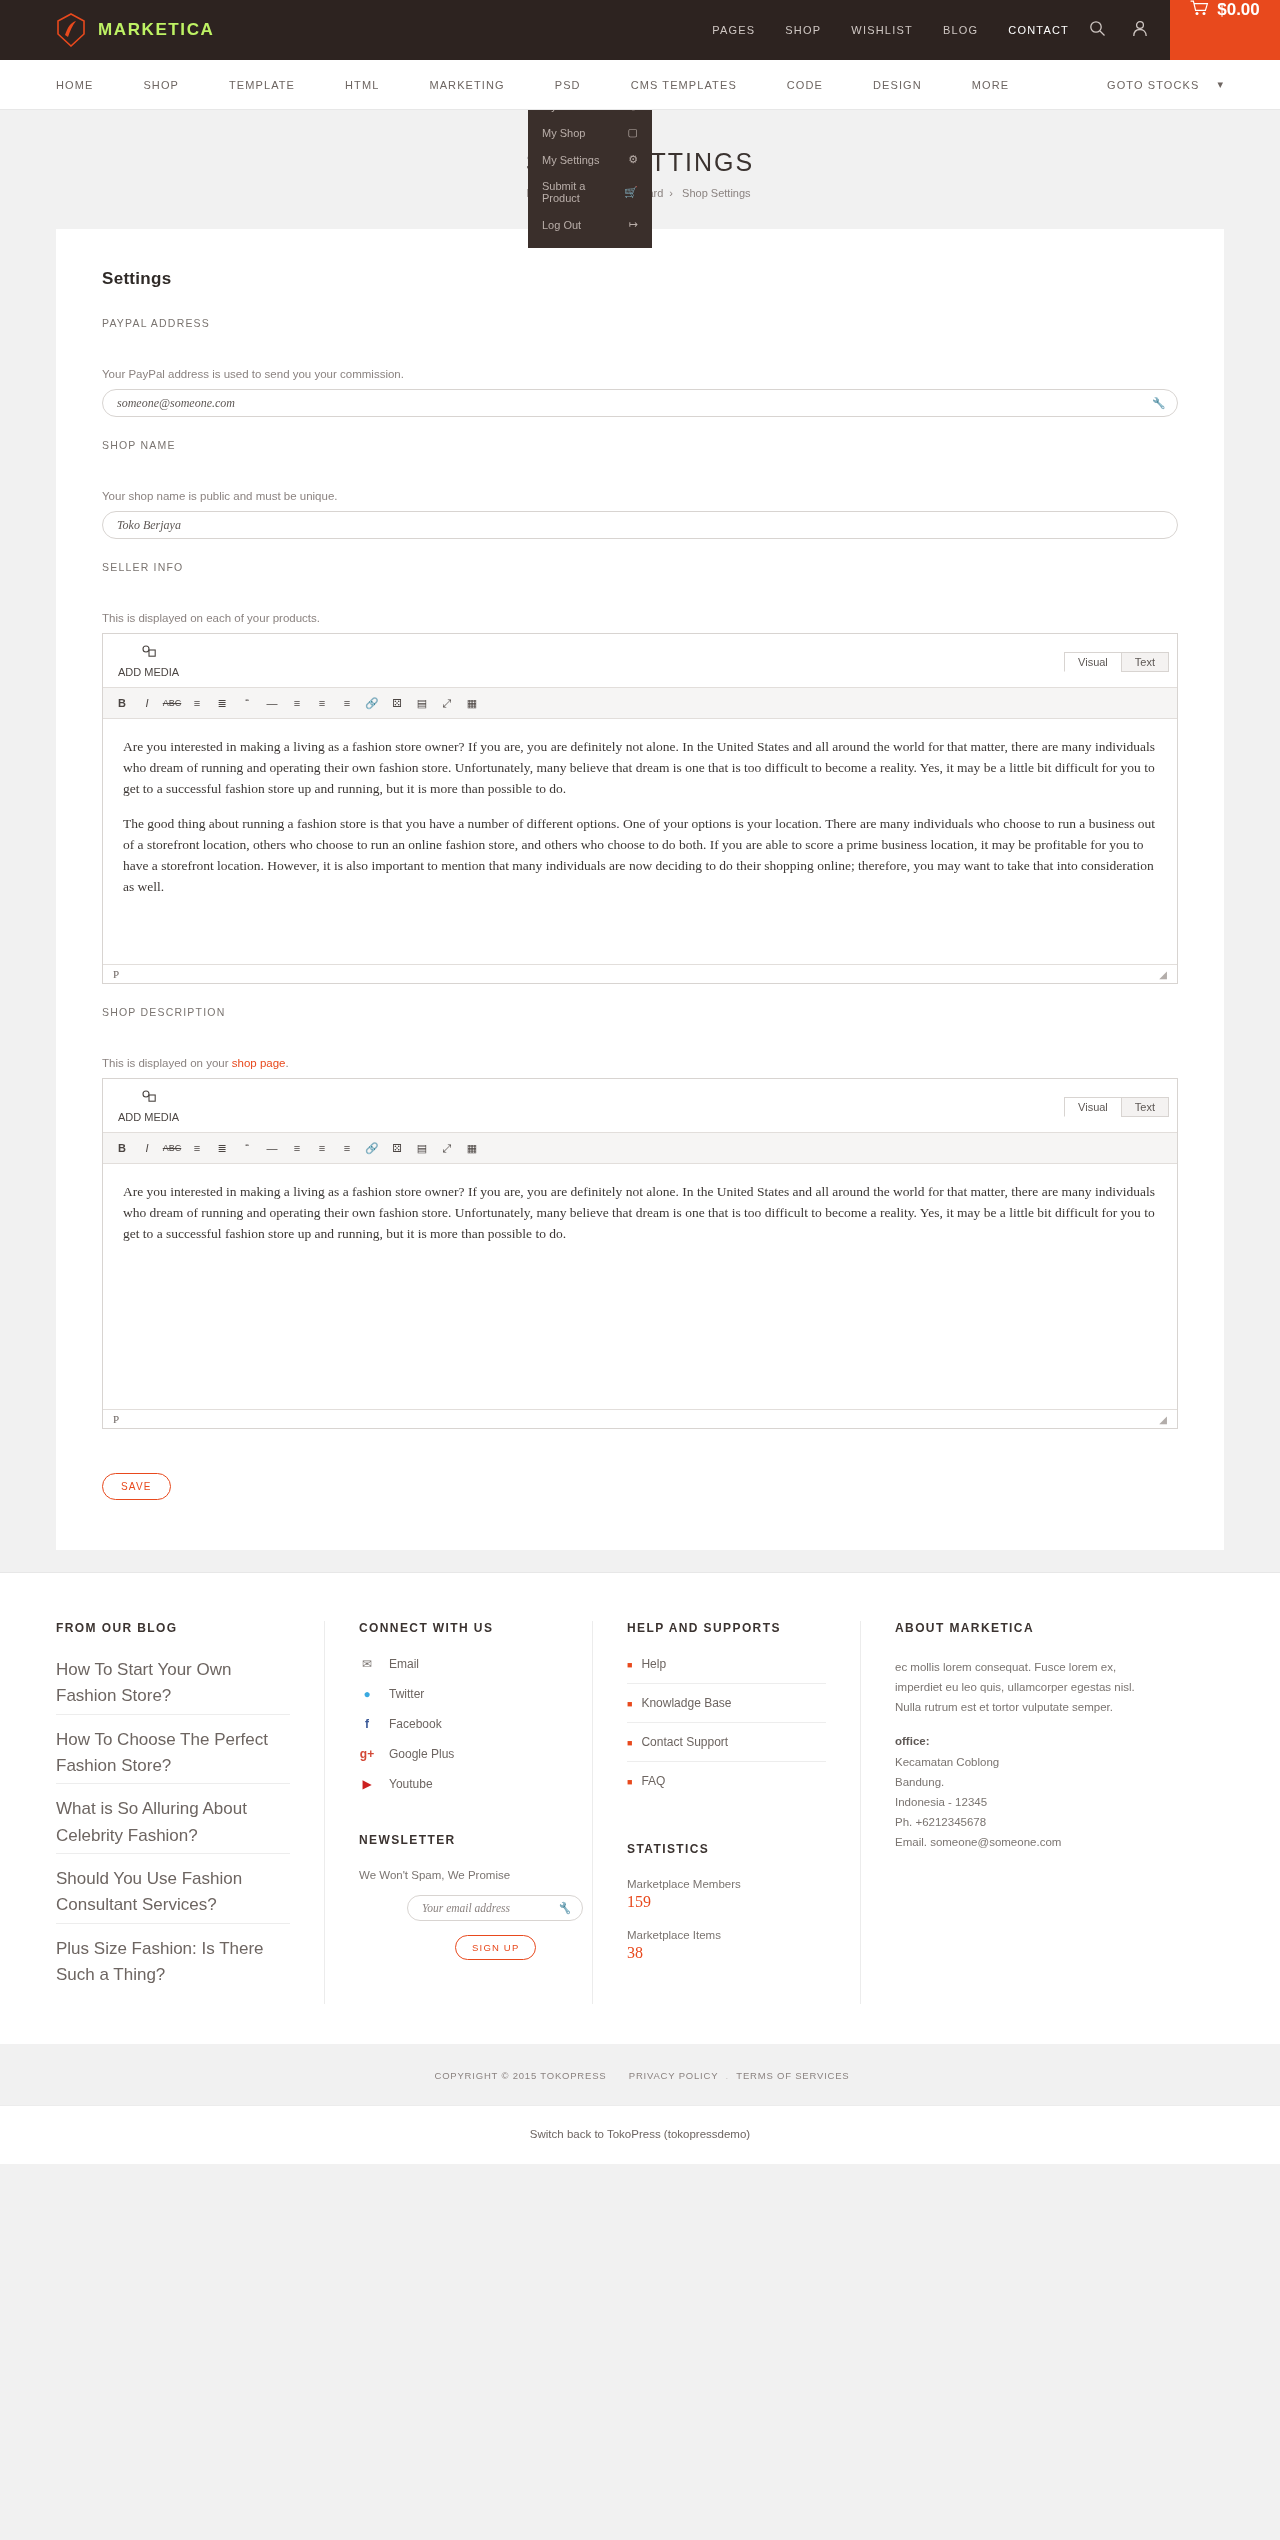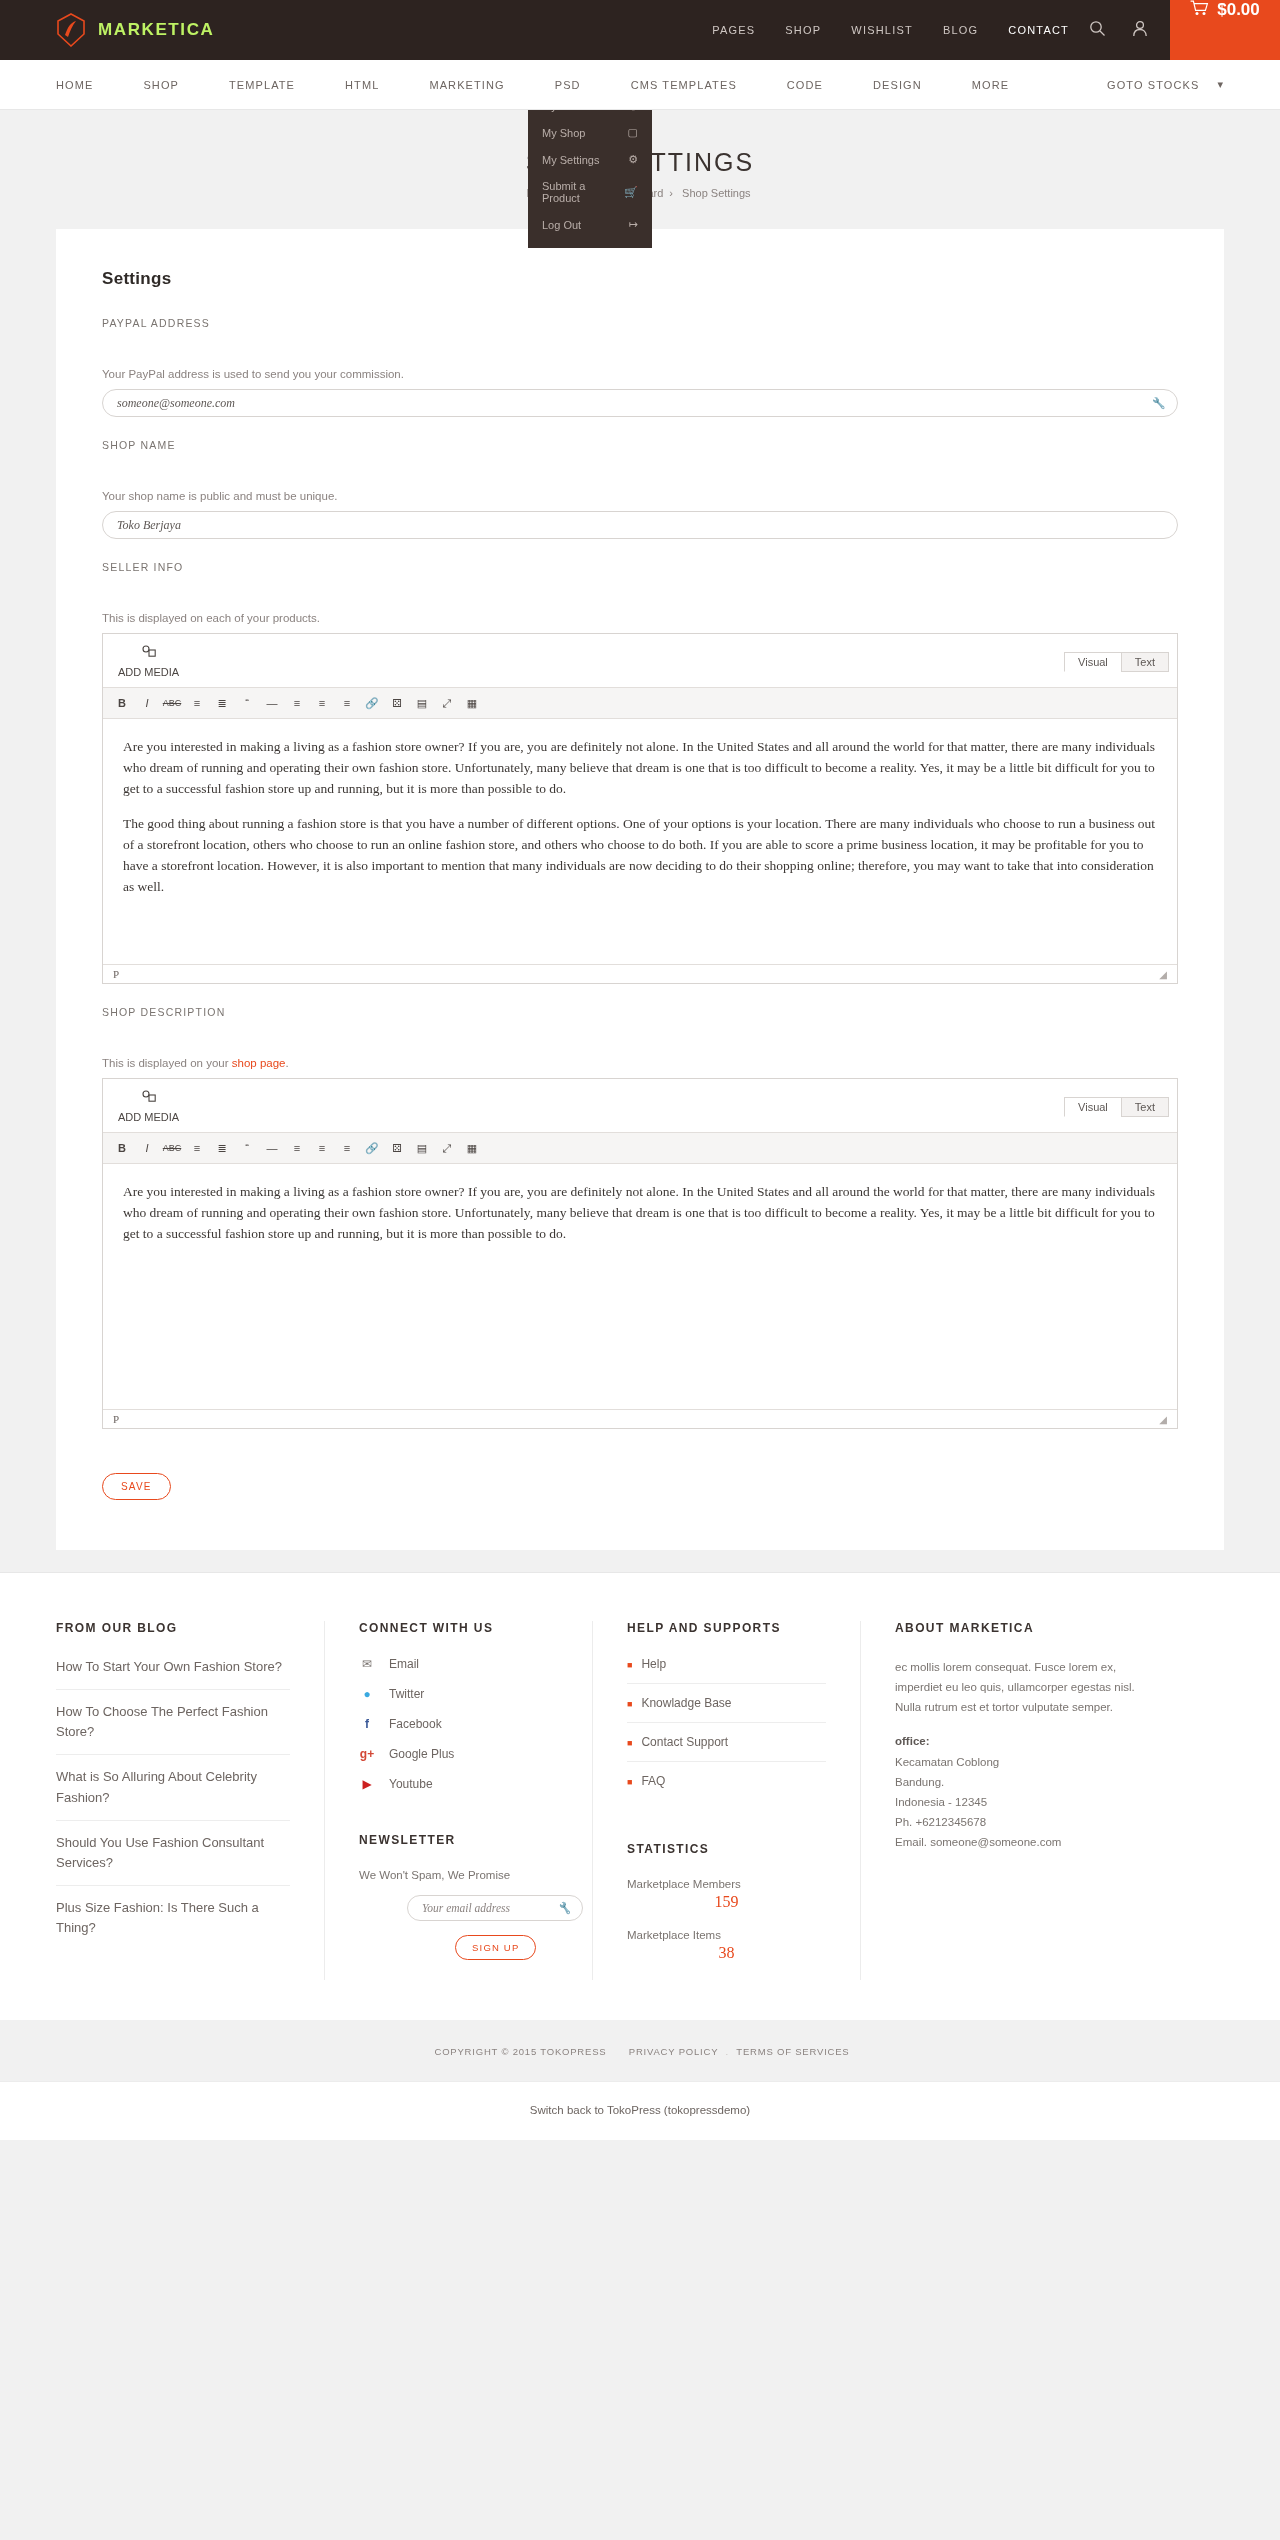--- a/index.html
+++ b/index.html
@@ -272,24 +272,24 @@
   .fcol.c3 { width: 268px; border-left: 1px solid #ececec; }
   .fcol.c4 { width: 320px; border-left: 1px solid #ececec; }
   .fcol h3 {
     font-size: 12px;
     letter-spacing: 1.4px;
     color: #3b3330;
     margin: 0 0 22px 0;
     text-transform: uppercase;
   }
   .blogitem {
-    font-size: 13px;
+    font-size: 17px;
     color: #6d6561;
     line-height: 1.55;
-    padding-bottom: 12px;
+    padding-bottom: 4px;
     margin-bottom: 12px;
     border-bottom: 1px solid #ededed;
   }
   .social {
     display: flex; align-items: center; gap: 14px;
     font-size: 12px; color: #6d6561;
     margin-bottom: 16px;
   }
   .sic { width: 16px; text-align: center; }
   .sic.email { color: #7a7470; }
@@ -300,21 +300,21 @@
   .helpitem {
     font-size: 12px; color: #6d6561;
     padding-bottom: 12px; margin-bottom: 12px;
     border-bottom: 1px solid #ededed;
     display: flex; gap: 9px; align-items: baseline;
   }
   .bullet { color: #e8491d; font-size: 9px; }
   .about-text { font-size: 11.5px; color: #7a7470; line-height: 1.75; }
   .about-b { font-weight: bold; color: #5e5855; margin-top: 14px; }
   .stat-label { font-size: 11.5px; color: #7a7470; margin-bottom: 3px; }
-  .stat-value { font-size: 16px; color: #e8491d; margin-bottom: 18px; font-family: "Liberation Serif", serif; text-align: center; }
+  .stat-value { font-size: 16px; color: #e8491d; margin-bottom: 18px; font-family: "Liberation Serif", serif; }
   .nl-sub { font-size: 11.5px; color: #7a7470; margin-bottom: 14px; }
   .nl-input {
     width: 176px; height: 26px;
     border: 1px solid #d8d4d1; border-radius: 13px;
     display: flex; align-items: center;
     padding: 0 10px 0 14px;
     font-family: "Liberation Serif", serif;
     font-style: italic; font-size: 11.5px; color: #8b8380;
     justify-content: space-between;
     margin-left: 48px;

